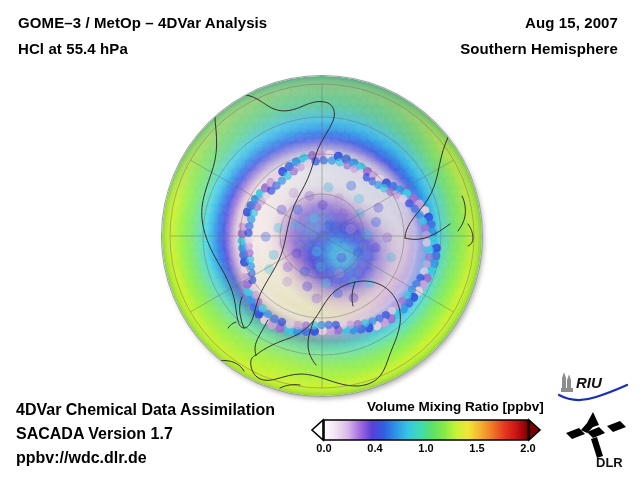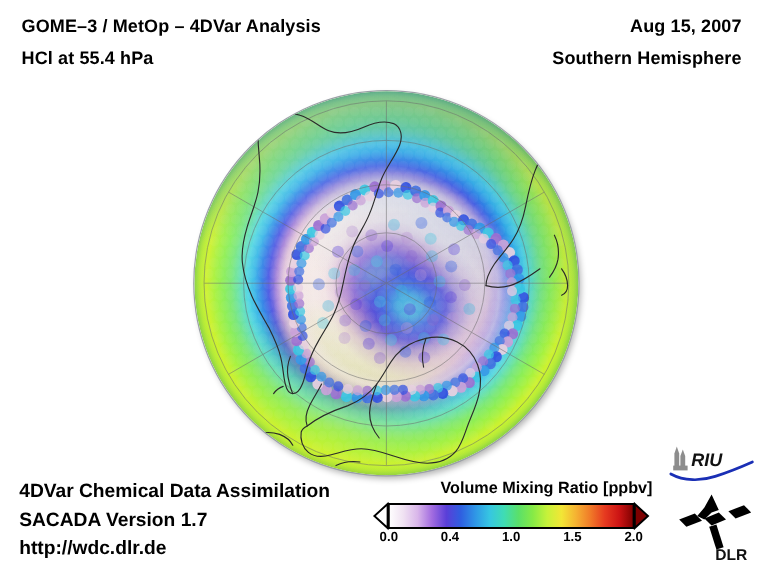--- a/index.html
+++ b/index.html
@@ -1258,21 +1258,21 @@
         <path d="M118,312 C124,309 131,308 138,309"></path>
       </g>
     </svg>
 
     <div id="edge"></div>
   </div>
 </div>
 
 <div class="foot" id="f1">4DVar Chemical Data Assimilation</div>
 <div class="foot" id="f2">SACADA Version 1.7</div>
-<div class="foot" id="f3">http://wdc.dlr.de</div>
+<div class="foot" id="f3">ppbv://wdc.dlr.de</div>
 
 <div id="cb-title">Volume Mixing Ratio [ppbv]</div>
 <div id="cb-wrap">
   <svg viewBox="0 0 232 24" width="232" height="24">
     <defs>
         <linearGradient id="cbg" x1="0" y1="0" x2="1" y2="0">
           <stop offset="0.00%" stop-color="#ffffff"></stop>
           <stop offset="5.88%" stop-color="#f0e2f2"></stop>
           <stop offset="11.76%" stop-color="#d9b6ea"></stop>
           <stop offset="17.65%" stop-color="#a26ce0"></stop>

